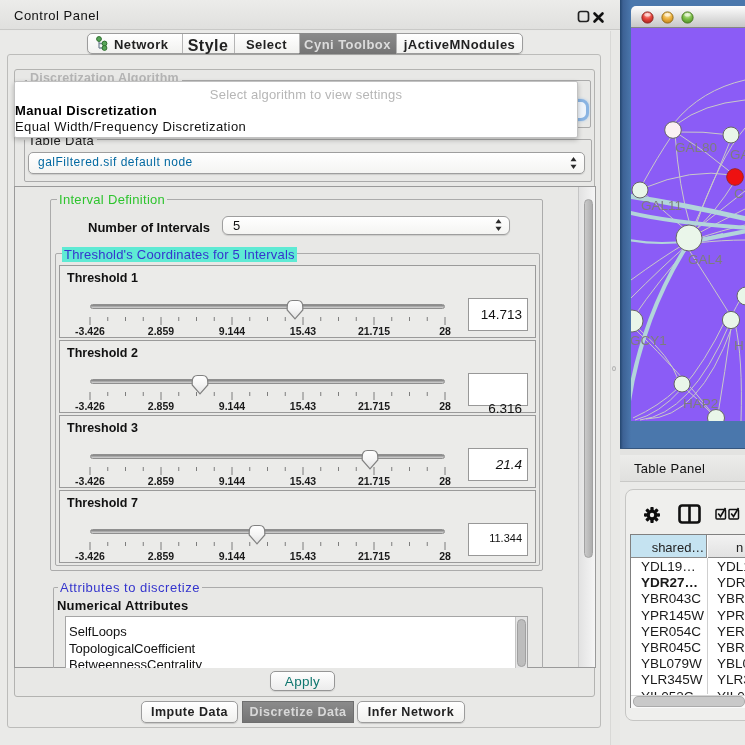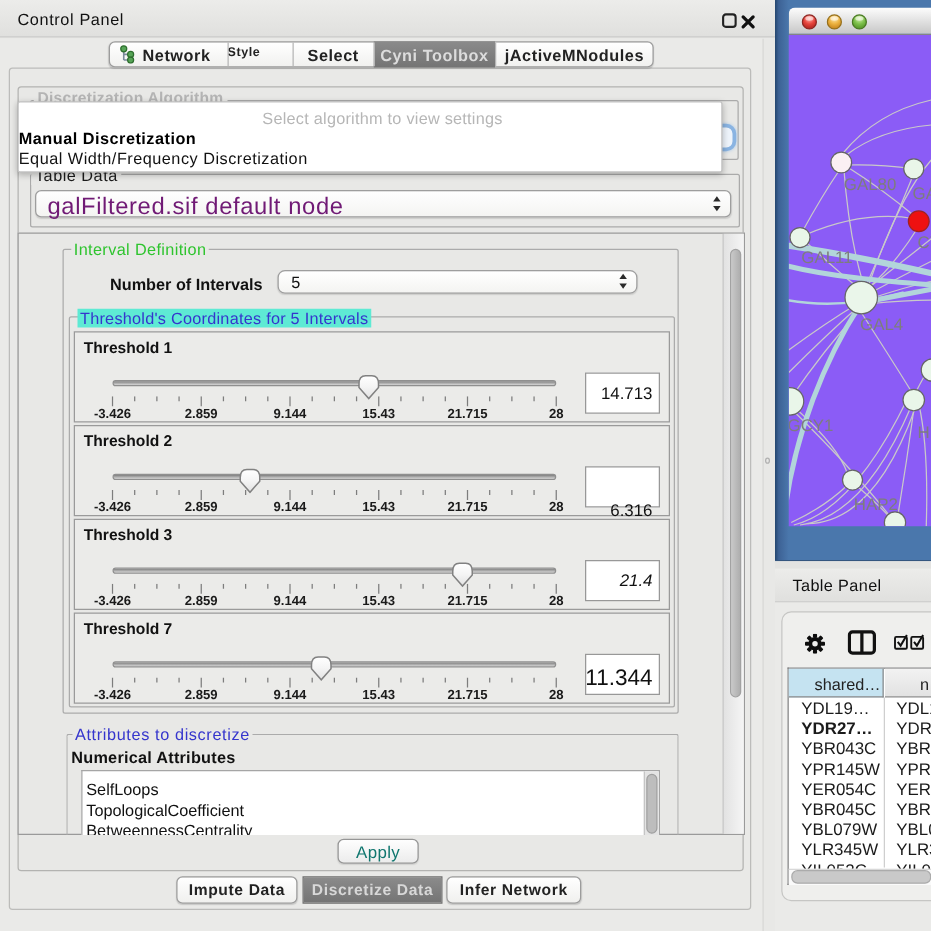--- a/index.html
+++ b/index.html
@@ -20,41 +20,41 @@
 <div class="abs" style="left:610px;top:31px;width:10px;height:714px;background:#e8e8e6;border-left:1px solid #d8d8d6;"></div>
 <div class="abs" style="left:612px;top:366px;width:4px;height:5px;border-radius:50%;border:1px solid #b0b0b0;"></div>
 <div class="abs" style="left:87px;top:33px;width:436px;height:21px;background:linear-gradient(#ffffff,#f1f1ef);border:1px solid #9c9c9c;border-radius:5px;box-shadow:0 1px 1px rgba(0,0,0,0.15);"></div>
 <svg class="abs" style="left:96px;top:35px" width="12" height="16">
     <path d="M3 4 L3 13 M3 8.5 L8 8.5 M3 13 L8 13" stroke="#7a8a9a" stroke-width="1.3" fill="none"></path>
     <circle cx="3" cy="4" r="2.4" fill="#57a557" stroke="#2e6e2e" stroke-width="1"></circle>
     <circle cx="8.5" cy="8.5" r="2.4" fill="#57a557" stroke="#2e6e2e" stroke-width="1"></circle>
     <circle cx="8.5" cy="13" r="2.4" fill="#57a557" stroke="#2e6e2e" stroke-width="1"></circle>
   </svg>
 <div class="lbl" style="left:114px;top:37px;font-size:13px;font-weight:600;letter-spacing:0.45px;color:#222;">Network</div>
-<div class="lbl" style="left:182px;top:37px;width:52px;text-align:left;font-size:10px;font-weight:600;letter-spacing:0.45px;color:#222;">Style</div>
+<div class="lbl" style="left:182px;top:37px;width:52px;text-align:center;font-size:16px;font-weight:600;letter-spacing:0.45px;color:#222;">Style</div>
 <div class="abs" style="left:182px;top:34px;width:1px;height:19px;background:#b5b5b5;"></div>
 <div class="lbl" style="left:234px;top:37px;width:65px;text-align:center;font-size:13px;font-weight:600;letter-spacing:0.45px;color:#222;">Select</div>
 <div class="abs" style="left:234px;top:34px;width:1px;height:19px;background:#b5b5b5;"></div>
 <div class="abs" style="left:299px;top:33px;width:97px;height:21px;background:linear-gradient(#8b8b8b,#747474);"></div>
 <div class="lbl" style="left:299px;top:37px;width:97px;text-align:center;font-size:13px;font-weight:600;letter-spacing:0.45px;color:#dcdcdc;">Cyni Toolbox</div>
 <div class="abs" style="left:299px;top:34px;width:1px;height:19px;background:#b5b5b5;"></div>
 <div class="lbl" style="left:396px;top:37px;width:127px;text-align:center;font-size:13px;font-weight:600;letter-spacing:0.45px;color:#222;">jActiveMNodules</div>
 <div class="abs" style="left:396px;top:34px;width:1px;height:19px;background:#b5b5b5;"></div>
 <div class="abs" style="left:14px;top:69px;width:581px;height:628px;background:#e8e8e6;border:1px solid #b3b3b1;border-radius:3px;"></div>
 <div class="abs" style="left:24px;top:80px;width:567px;height:48px;border:1px solid #aaaaaa;border-radius:2px;"></div>
 <div class="lbl" style="left:27px;top:71px;font-size:12.5px;font-weight:bold;letter-spacing:0.2px;color:#b4b4b4;background:#e8e8e6;padding:0 3px;">Discretization Algorithm</div>
 <div class="abs" style="left:549px;top:99px;width:40px;height:22px;border-radius:8px;background:#eef4fb;border:3px solid #8ab4e2;box-shadow:0 0 3px #a8c8e8;"></div>
 <div class="abs" style="left:14px;top:81px;width:564px;height:57px;background:#ffffff;border:1px solid #c2c2c2;border-radius:2px;box-shadow:0 2px 5px rgba(0,0,0,0.25);z-index:50;"></div>
 <div class="lbl" style="left:24px;top:87px;width:564px;text-align:center;font-size:13px;letter-spacing:0.2px;color:#b6b6b6;z-index:51;">Select algorithm to view settings</div>
 <div class="lbl" style="left:15px;top:103px;font-size:13px;font-weight:bold;letter-spacing:0.4px;color:#000;z-index:51;">Manual Discretization</div>
 <div class="lbl" style="left:15px;top:119px;font-size:13px;letter-spacing:0.4px;color:#111;z-index:51;">Equal Width/Frequency Discretization</div>
 <div class="abs" style="left:24px;top:139px;width:568px;height:43px;border:1px solid #aaaaaa;border-radius:2px;"></div>
 <div class="lbl" style="left:25px;top:133px;font-size:13px;letter-spacing:0.4px;color:#1c1c1c;background:#e8e8e6;padding:0 3px;z-index:20;">Table Data</div>
 <div class="abs" style="left:28px;top:152px;width:557px;height:22px;background:linear-gradient(#ffffff,#f4f4f2);border:1px solid #9e9e9e;border-radius:5px;box-shadow:0 1px 1px rgba(0,0,0,0.12);"></div>
-<div class="lbl" style="left:38px;top:155px;font-size:19px;letter-spacing:0.5px;color:#701a75;">galFiltered.sif default node</div>
+<div class="lbl" style="left:38px;top:155px;font-size:12px;letter-spacing:0.5px;color:#0369a1;">galFiltered.sif default node</div>
 <svg class="abs" style="left:569px;top:156px" width="10" height="14">
     <path d="M4.5 1 L7.5 5.2 L1.5 5.2 Z" fill="#2a2a2a"></path>
     <path d="M4.5 13 L7.5 8.8 L1.5 8.8 Z" fill="#2a2a2a"></path>
   </svg>
 <div class="abs" style="left:14px;top:186px;width:582px;height:482px;background:#e8e8e6;border:1px solid #9a9a9a;"></div>
 <div class="abs" style="left:578px;top:187px;width:17px;height:480px;background:linear-gradient(90deg,#e2e2e2,#f5f5f5);border-left:1px solid #c5c5c5;"></div>
 <div class="abs" style="left:584px;top:199px;width:9px;height:359px;background:linear-gradient(90deg,#c9c9c9,#aeaeae);border:1px solid #a2a2a2;border-radius:5px;"></div>
 <div class="abs" style="left:50px;top:199px;width:493px;height:372px;border:1px solid #ababab;border-radius:2px;"></div>
 <div class="lbl" style="left:57px;top:192px;font-size:13px;letter-spacing:0.3px;color:#2ec42e;background:#e8e8e6;padding:0 2px;">Interval Definition</div>
 <div class="lbl" style="left:88px;top:220px;font-size:13px;font-weight:bold;color:#111;">Number of Intervals</div>
@@ -234,21 +234,21 @@
     <defs>
       <linearGradient id="g490" x1="0" y1="0" x2="0" y2="1">
         <stop offset="0" stop-color="#ffffff"></stop>
         <stop offset="0.5" stop-color="#f4f4f4"></stop>
         <stop offset="1" stop-color="#e2e2e2"></stop>
       </linearGradient>
     </defs>
     <path d="M1.2 8 Q1.2 1.5 6.5 1.5 L11.5 1.5 Q16.8 1.5 16.8 8 L16.8 11 L9 19.8 L1.2 11 Z" fill="url(#g490)" stroke="#818181" stroke-width="1.2"></path>
   </svg>
 <div class="abs" style="left:468px;top:523px;width:60px;height:33px;background:#fff;border:1px solid #989898;"></div>
-<div class="lbl" style="left:468px;top:532px;width:54px;text-align:right;font-size:18px;color:#111;">11.344</div>
+<div class="lbl" style="left:468px;top:532px;width:54px;text-align:right;font-size:11px;color:#111;">11.344</div>
 <div class="abs" style="left:53px;top:587px;width:490px;height:81px;border:1px solid #ababab;border-bottom:none;border-radius:2px 2px 0 0;"></div>
 <div class="lbl" style="left:58px;top:580px;font-size:13px;letter-spacing:0.5px;color:#3535cd;background:#e8e8e6;padding:0 2px;">Attributes to discretize</div>
 <div class="lbl" style="left:57px;top:598px;font-size:13px;font-weight:bold;letter-spacing:0.2px;color:#111;">Numerical Attributes</div>
 <div class="abs" style="left:65px;top:616px;width:463px;height:52px;background:#fff;border:1px solid #a5a5a5;border-bottom:none;overflow:hidden;">
     <div class="lbl" style="left:3px;top:7px;font-size:13px;color:#111;">SelfLoops</div>
     <div class="lbl" style="left:3px;top:23.5px;font-size:13px;color:#111;">TopologicalCoefficient</div>
     <div class="lbl" style="left:3px;top:40px;font-size:13px;color:#111;">BetweennessCentrality</div>
     <div class="abs" style="right:0;top:0;width:12px;height:52px;background:#e4e4e4;border-left:1px solid #c5c5c5;"></div>
     <div class="abs" style="right:1px;top:2px;width:9px;height:48px;background:#bdbdbd;border:1px solid #a0a0a0;border-radius:5px;"></div>
   </div>

